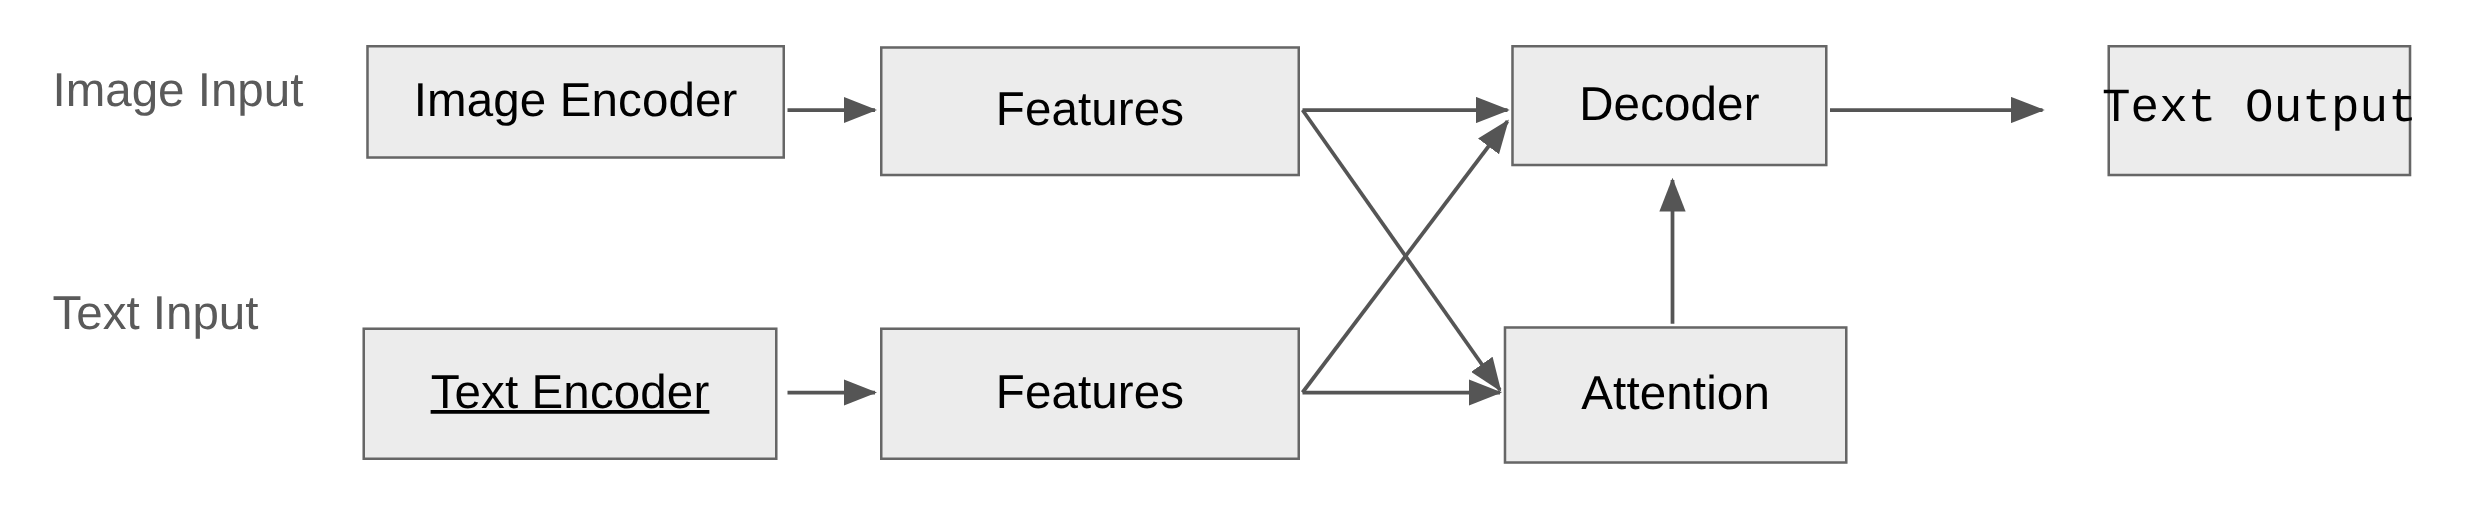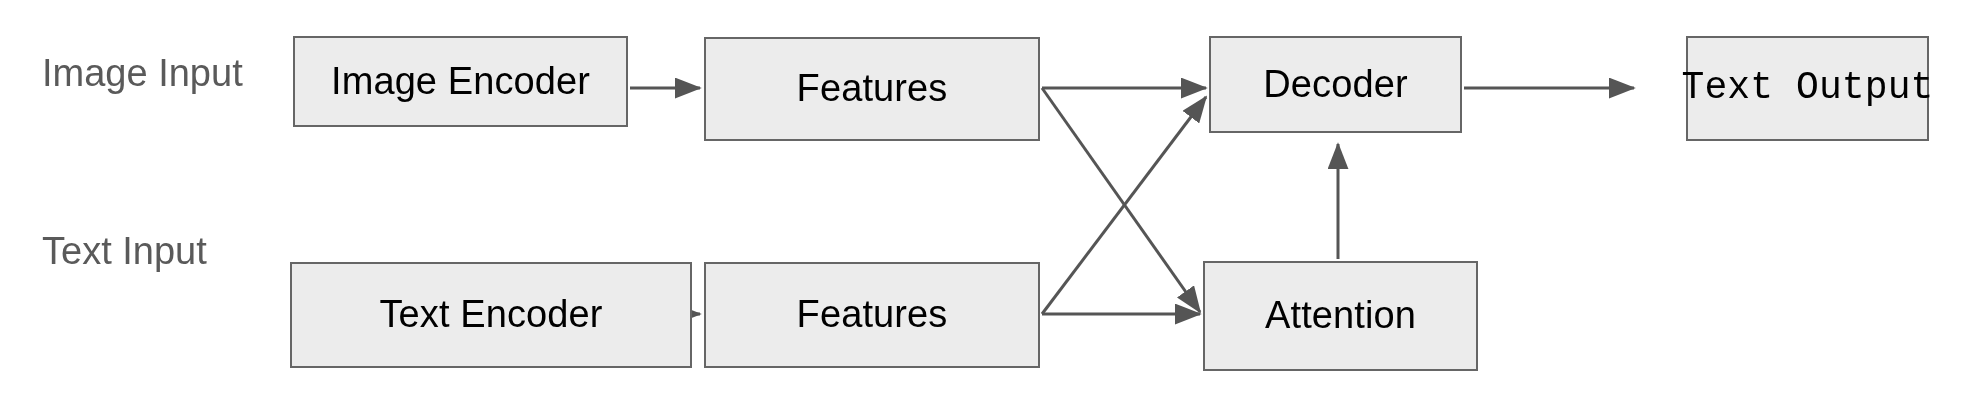--- a/index.html
+++ b/index.html
@@ -50,21 +50,21 @@
     font-size: 38px;
     font-family: "Liberation Sans", sans-serif;
     line-height: 1;
     white-space: nowrap;
   }
   
   #node-image-encoder { left: 293px; top: 36px;  width: 335px; height: 91px; }
   #node-image-features { left: 704px; top: 37px;  width: 336px; height: 104px; }
   #node-decoder       { left: 1209px; top: 36px; width: 253px; height: 97px; }
   #node-text-output   { left: 1686px; top: 36px; width: 243px; height: 105px; font-family: Liberation Mono, monospace; }
-  #node-text-encoder  { left: 290px; top: 262px; width: 402px; height: 106px; }
+  #node-text-encoder  { left: 290px; top: 262px; width: 332px; height: 106px; text-decoration: underline; }
   #node-text-features { left: 704px; top: 262px; width: 336px; height: 106px; }
   #node-attention     { left: 1203px; top: 261px; width: 275px; height: 110px; }
   
   #label-image-input { left: 42px;  top: 54px; }
   #label-text-input  { left: 42px;  top: 232px; }
 </style>
 </head>
 <body>
 
 <div id="diagram-canvas">

